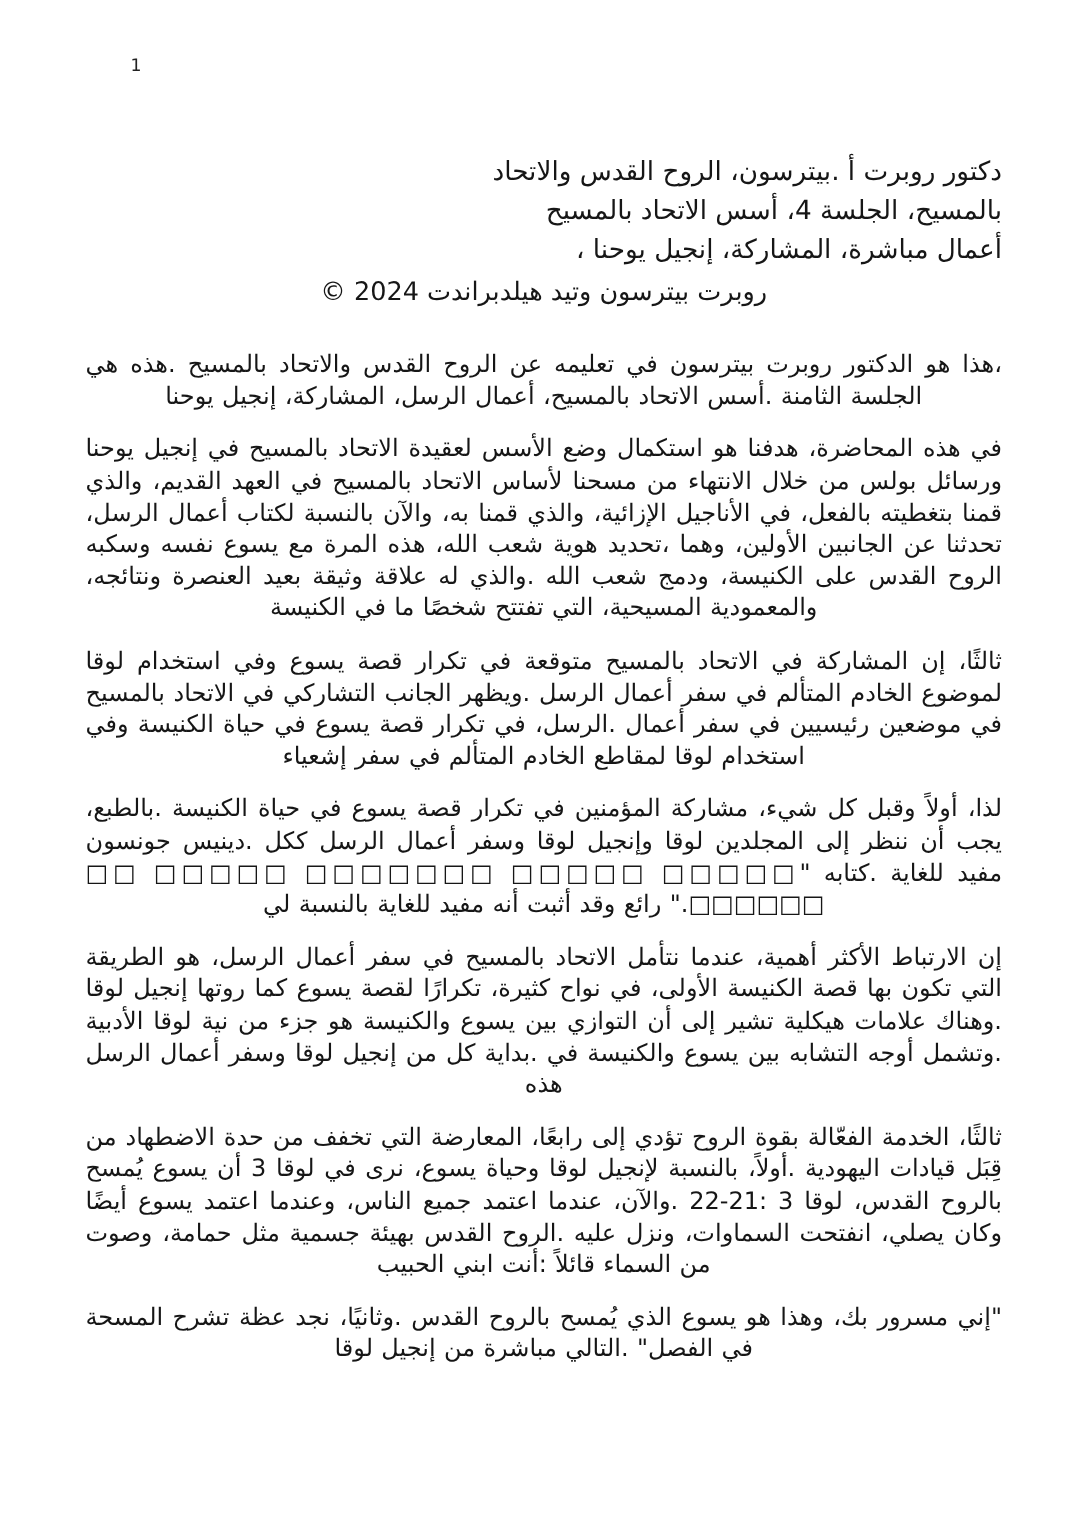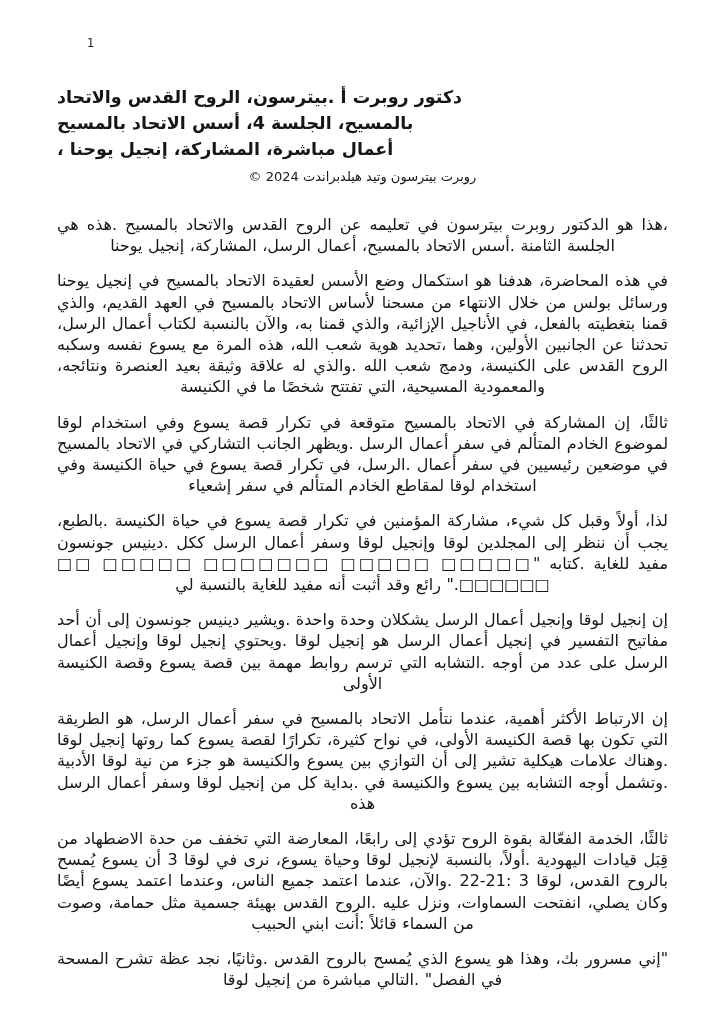--- a/index.html
+++ b/index.html
@@ -18,31 +18,31 @@
   .page-number {
     font-size: 11.5px;
     line-height: 14px;
     color: #222;
     padding-left: 30px;
     text-align: left;
     direction: ltr;
   }
   .doc-title {
     direction: rtl;
-    text-align: left;
-    font-weight: bold;
+    text-align: right;
+    font-weight: normal;
     font-size: 17.5px;
     line-height: 26px;
-    margin-top: 34px;
+    margin-top: 52px;
     letter-spacing: 0;
   }
   .byline {
     direction: rtl;
     text-align: center;
-    font-size: 13px;
+    font-size: 17px;
     line-height: 20px;
     margin-top: 5px;
     margin-bottom: 27px;
   }
   .doc-body p {
     direction: rtl;
     unicode-bidi: plaintext;
     font-size: 16px;
     line-height: 21.2px;
     text-align: justify;
@@ -63,19 +63,18 @@
     <div>أعمال مباشرة، المشاركة، إنجيل يوحنا ،</div>
   </div>
 
   <div class="byline">روبرت بيترسون وتيد هيلدبراندت 2024 ©</div>
 
   <div class="doc-body" id="paragraphs">
       <p>،هذا هو الدكتور روبرت بيترسون في تعليمه عن الروح القدس والاتحاد بالمسيح .هذه هي الجلسة الثامنة .أسس الاتحاد بالمسيح، أعمال الرسل، المشاركة، إنجيل يوحنا</p>
       <p>في هذه المحاضرة، هدفنا هو استكمال وضع الأسس لعقيدة الاتحاد بالمسيح في إنجيل يوحنا ورسائل بولس من خلال الانتهاء من مسحنا لأساس الاتحاد بالمسيح في العهد القديم، والذي قمنا بتغطيته بالفعل، في الأناجيل الإزائية، والذي قمنا به، والآن بالنسبة لكتاب أعمال الرسل، تحدثنا عن الجانبين الأولين، وهما ،تحديد هوية شعب الله، هذه المرة مع يسوع نفسه وسكبه الروح القدس على الكنيسة، ودمج شعب الله .والذي له علاقة وثيقة بعيد العنصرة ونتائجه، والمعمودية المسيحية، التي تفتتح شخصًا ما في الكنيسة</p>
       <p>ثالثًا، إن المشاركة في الاتحاد بالمسيح متوقعة في تكرار قصة يسوع وفي استخدام لوقا لموضوع الخادم المتألم في سفر أعمال الرسل .ويظهر الجانب التشاركي في الاتحاد بالمسيح في موضعين رئيسيين في سفر أعمال .الرسل، في تكرار قصة يسوع في حياة الكنيسة وفي استخدام لوقا لمقاطع الخادم المتألم في سفر إشعياء</p>
       <p>لذا، أولاً وقبل كل شيء، مشاركة المؤمنين في تكرار قصة يسوع في حياة الكنيسة .بالطبع، يجب أن ننظر إلى المجلدين لوقا وإنجيل لوقا وسفر أعمال الرسل ككل .دينيس جونسون مفيد للغاية .كتابه "□□□□□ □□□□□ □□□□□□□ □□□□□ □□ □□□□□□." رائع وقد أثبت أنه مفيد للغاية بالنسبة لي</p>
-      <p>إن إنجيل لوقا وإنجيل أعمال الرسل يشكلان وحدة واحدة .ويشير دينيس جونسون إلى أن أحد مفاتيح التفسير في إنجيل أعمال الرسل هو إنجيل لوقا .ويحتوي إنجيل لوقا وإنجيل أعمال الرسل على عدد من أوجه .التشابه التي ترسم روابط مهمة بين قصة يسوع وقصة الكنيسة الأولى</p>
       <p>إن الارتباط الأكثر أهمية، عندما نتأمل الاتحاد بالمسيح في سفر أعمال الرسل، هو الطريقة التي تكون بها قصة الكنيسة الأولى، في نواح كثيرة، تكرارًا لقصة يسوع كما روتها إنجيل لوقا .وهناك علامات هيكلية تشير إلى أن التوازي بين يسوع والكنيسة هو جزء من نية لوقا الأدبية .وتشمل أوجه التشابه بين يسوع والكنيسة في .بداية كل من إنجيل لوقا وسفر أعمال الرسل هذه</p>
       <p>ثالثًا، الخدمة الفعّالة بقوة الروح تؤدي إلى رابعًا، المعارضة التي تخفف من حدة الاضطهاد من قِبَل قيادات اليهودية .أولاً، بالنسبة لإنجيل لوقا وحياة يسوع، نرى في لوقا 3 أن يسوع يُمسح بالروح القدس، لوقا 3 :21-22 .والآن، عندما اعتمد جميع الناس، وعندما اعتمد يسوع أيضًا وكان يصلي، انفتحت السماوات، ونزل عليه .الروح القدس بهيئة جسمية مثل حمامة، وصوت من السماء قائلاً :أنت ابني الحبيب</p>
       <p>"إني مسرور بك، وهذا هو يسوع الذي يُمسح بالروح القدس .وثانيًا، نجد عظة تشرح المسحة في الفصل" .التالي مباشرة من إنجيل لوقا</p>
     </div>
 
 </div>
 
 </body></html>

